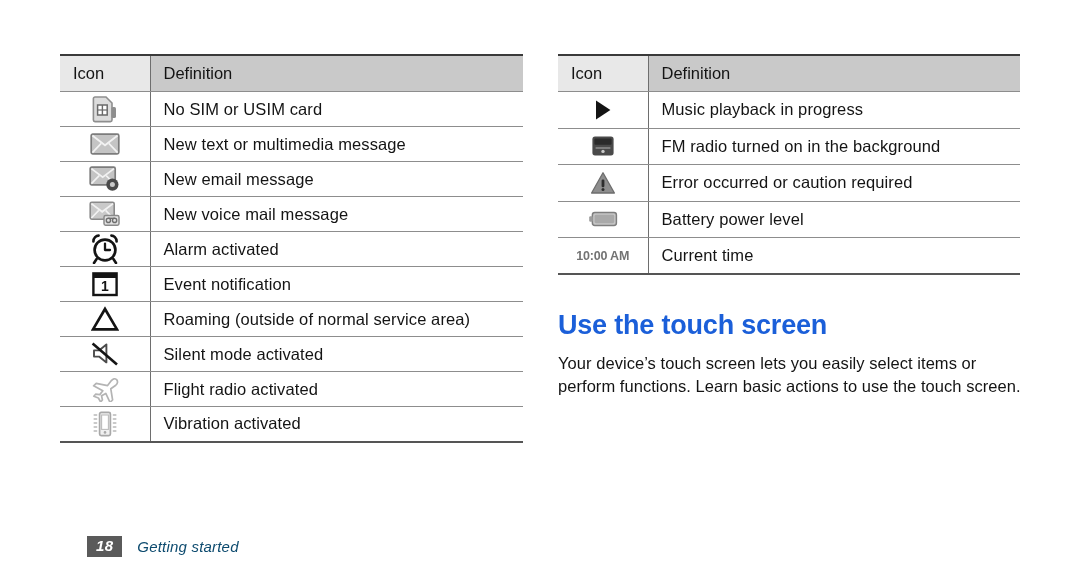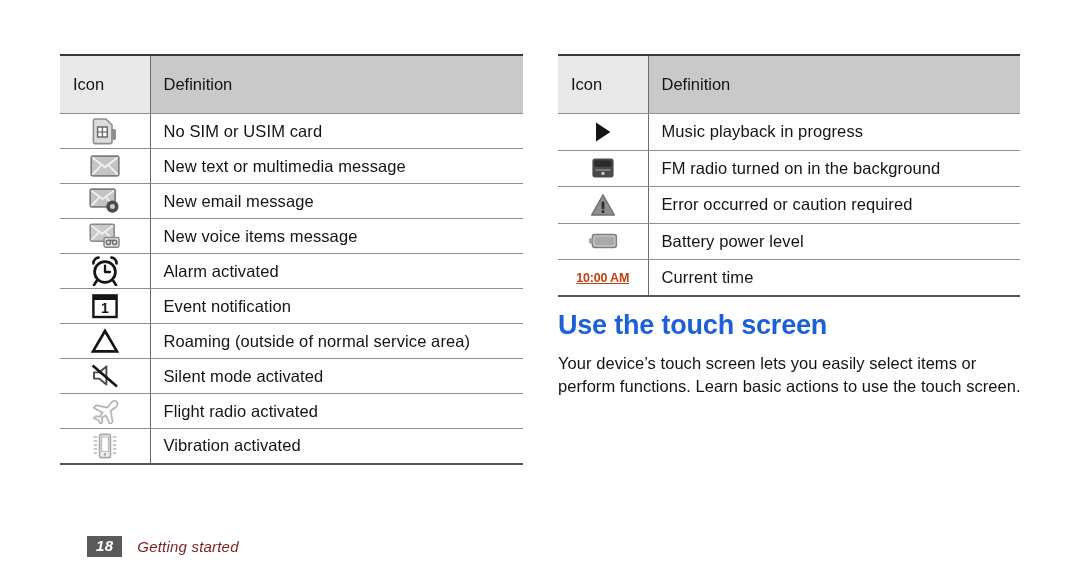--- a/index.html
+++ b/index.html
@@ -27,21 +27,21 @@
     position: absolute;
     border-collapse: collapse;
     table-layout: fixed;
   }
   .icon-table.left  { left: 60px;  top: 54px; width: 463px; }
   .icon-table.right { left: 558px; top: 54px; width: 462px; }
 
   .icon-table col.c-icon { width: 90px; }
 
   .icon-table tr.head-row th {
-    padding: 14px;
+    padding: 3px;
     height: 29px;
     font-weight: normal;
     font-size: 16.5px;
     text-align: left;
     border-top: 2.5px solid #3a3a3a;
     border-bottom: 1.5px solid #8d8d8d;
     color: #141414;
   }
   .icon-table tr.head-row th.h-icon {
     background: #e8e8e8;
@@ -81,22 +81,21 @@
     justify-content: center;
     height: 100%;
     width: 100%;
   }
   .glyph-wrap svg { display: block; }
 
   .time-text {
     font-size: 12.5px;
     font-weight: bold;
     letter-spacing: -0.2px;
-    color: #c2410c;
-    text-decoration: underline;
+    color: #737373;
   }
 
   
   .section {
     position: absolute;
     left: 558px;
     top: 310px;
     width: 470px;
   }
   .section h2 {
@@ -131,21 +130,21 @@
     font-style: italic;
     font-weight: bold;
     padding: 2px 9px 3px 9px;
     line-height: 16px;
     letter-spacing: 0.3px;
   }
   .footer .crumb {
     margin-left: 15px;
     font-size: 15px;
     font-style: italic;
-    color: #7f1d1d;
+    color: #0c4a6e;
     letter-spacing: 0.2px;
   }
 </style>
 </head>
 <body>
 
 <div class="page">
 
   <table class="icon-table left">
     <colgroup>
@@ -210,21 +209,21 @@
               <rect x="1.2" y="1.2" width="24" height="17" rx="1.6" fill="#c9c9c9" stroke="#8a8a8a" stroke-width="1.6"></rect>
               <path d="M2.4 2.6 L13.2 10.8 L24 2.6" fill="none" stroke="#f2f2f2" stroke-width="1.8"></path>
               <path d="M2.4 17 L9.8 9.4 M24 17 L16.6 9.4" fill="none" stroke="#f2f2f2" stroke-width="1.6"></path>
               <rect x="15" y="14.6" width="15" height="9.6" rx="1.6" fill="#e2e2e2" stroke="#8a8a8a" stroke-width="1.5"></rect>
               <circle cx="19.4" cy="19.4" r="2.1" fill="none" stroke="#6f6f6f" stroke-width="1.4"></circle>
               <circle cx="25.6" cy="19.4" r="2.1" fill="none" stroke="#6f6f6f" stroke-width="1.4"></circle>
               <line x1="19.4" y1="17.3" x2="25.6" y2="17.3" stroke="#6f6f6f" stroke-width="1.4"></line>
             </svg>
           </span>
         </td>
-        <td class="cell-def">New voice items message</td>
+        <td class="cell-def">New voice mail message</td>
       </tr>
 
       <tr>
         <td class="cell-icon">
           <span class="glyph-wrap">
             <svg width="30" height="30" viewBox="0 0 30 30">
               <path d="M3.4 7.4 C3.4 3.6 6.2 1.6 8.6 1.6" fill="none" stroke="#141414" stroke-width="2.6" stroke-linecap="round"></path>
               <path d="M26.6 7.4 C26.6 3.6 23.8 1.6 21.4 1.6" fill="none" stroke="#141414" stroke-width="2.6" stroke-linecap="round"></path>
               <circle cx="15" cy="16" r="10.4" fill="none" stroke="#141414" stroke-width="2.7"></circle>
               <path d="M15 9.6 V16 H20" fill="none" stroke="#141414" stroke-width="2.3" stroke-linecap="round" stroke-linejoin="round"></path>

